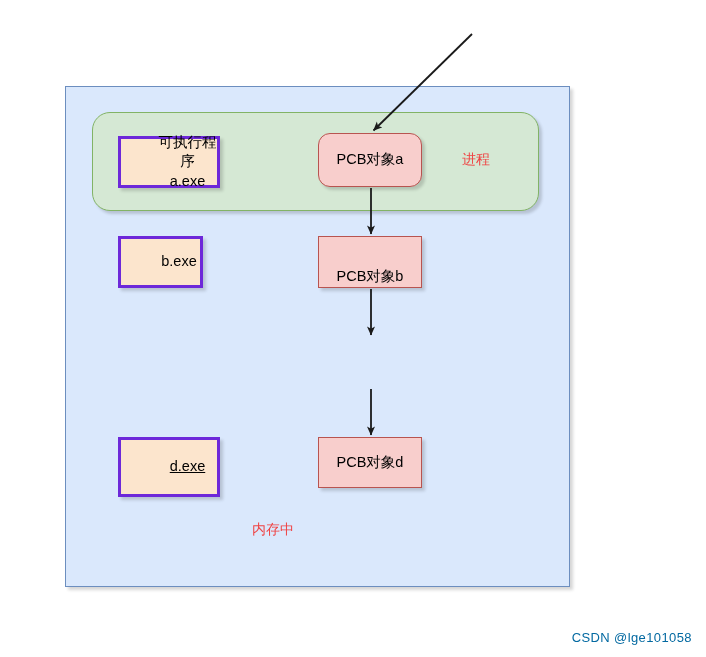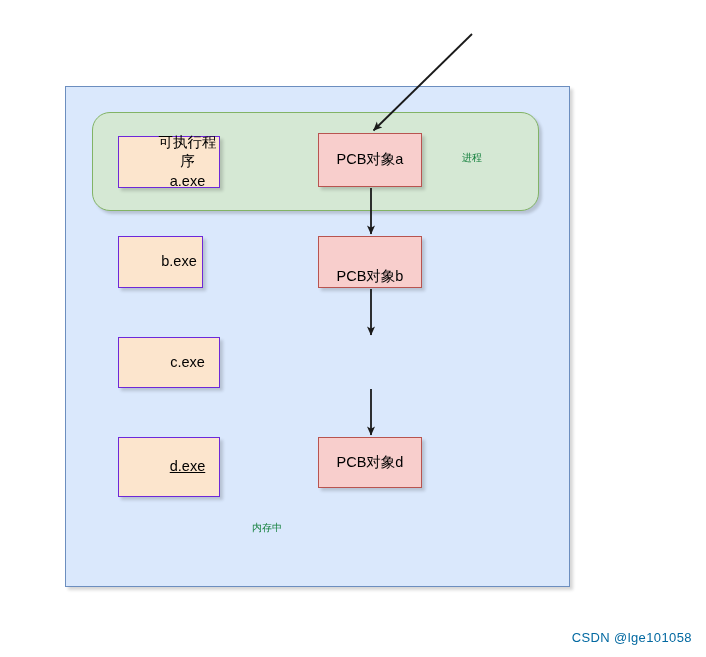--- a/index.html
+++ b/index.html
@@ -52,43 +52,43 @@
     justify-content: center;
     text-align: center;
     font-size: 14.5px;
     color: #000000;
     line-height: 1.35;
     box-shadow: 3px 3px 3px rgba(0,0,0,0.16);
     white-space: pre-line;
   }
   .node.exe {
     background: #FCE5CD;
-    border: 1px solid #6d28d9;
+    border: 3px solid #6d28d9;
     padding-left: 37px;
   }
   .node.pcb {
     background: #F8CECC;
     border: 1px solid #B85450;
   }
 
   
   .n-aexe { left: 118px; top: 136px; width: 102px; height: 52px; }
   .n-bexe { left: 118px; top: 236px; width: 85px; height: 52px; }
   .n-cexe { left: 118px; top: 337px; width: 102px; height: 51px; }
   .n-dexe { left: 118px; top: 437px; width: 102px; height: 60px; text-decoration: underline; }
-  .n-pcba { left: 318px; top: 133px; width: 104px; height: 54px; }
+  .n-pcba { left: 318px; top: 133px; width: 104px; height: 54px; border-radius: 12px; }
   .n-pcbb { left: 318px; top: 236px; width: 104px; height: 52px; align-items: flex-end; }
   .n-pcbc { left: 318px; top: 337px; width: 104px; height: 51px; }
   .n-pcbd { left: 318px; top: 437px; width: 104px; height: 51px; }
 
   
   .label {
     position: absolute;
-    font-size: 10px;
-    color: #15803d;
+    font-size: 14px;
+    color: #ef4444;
     white-space: nowrap;
   }
   .lbl-process { left: 462px; top: 151px; }
   .lbl-memory  { left: 252px; top: 521px; }
 
   
   #arrows {
     position: absolute;
     left: 0;
     top: 0;
@@ -117,23 +117,20 @@
 
   <div class="process-container"></div>
 
   <div class="node exe n-aexe">
     <span>可执行程序
 a.exe</span>
   </div>
   <div class="node exe n-bexe">
     <span>b.exe</span>
   </div>
-  <div class="node exe n-cexe">
-    <span>c.exe</span>
-  </div>
   <div class="node exe n-dexe">
     <span>d.exe</span>
   </div>
 
   <div class="node pcb n-pcba">
     <span>PCB对象a</span>
   </div>
   <div class="node pcb n-pcbb">
     <span>PCB对象b</span>
   </div>

